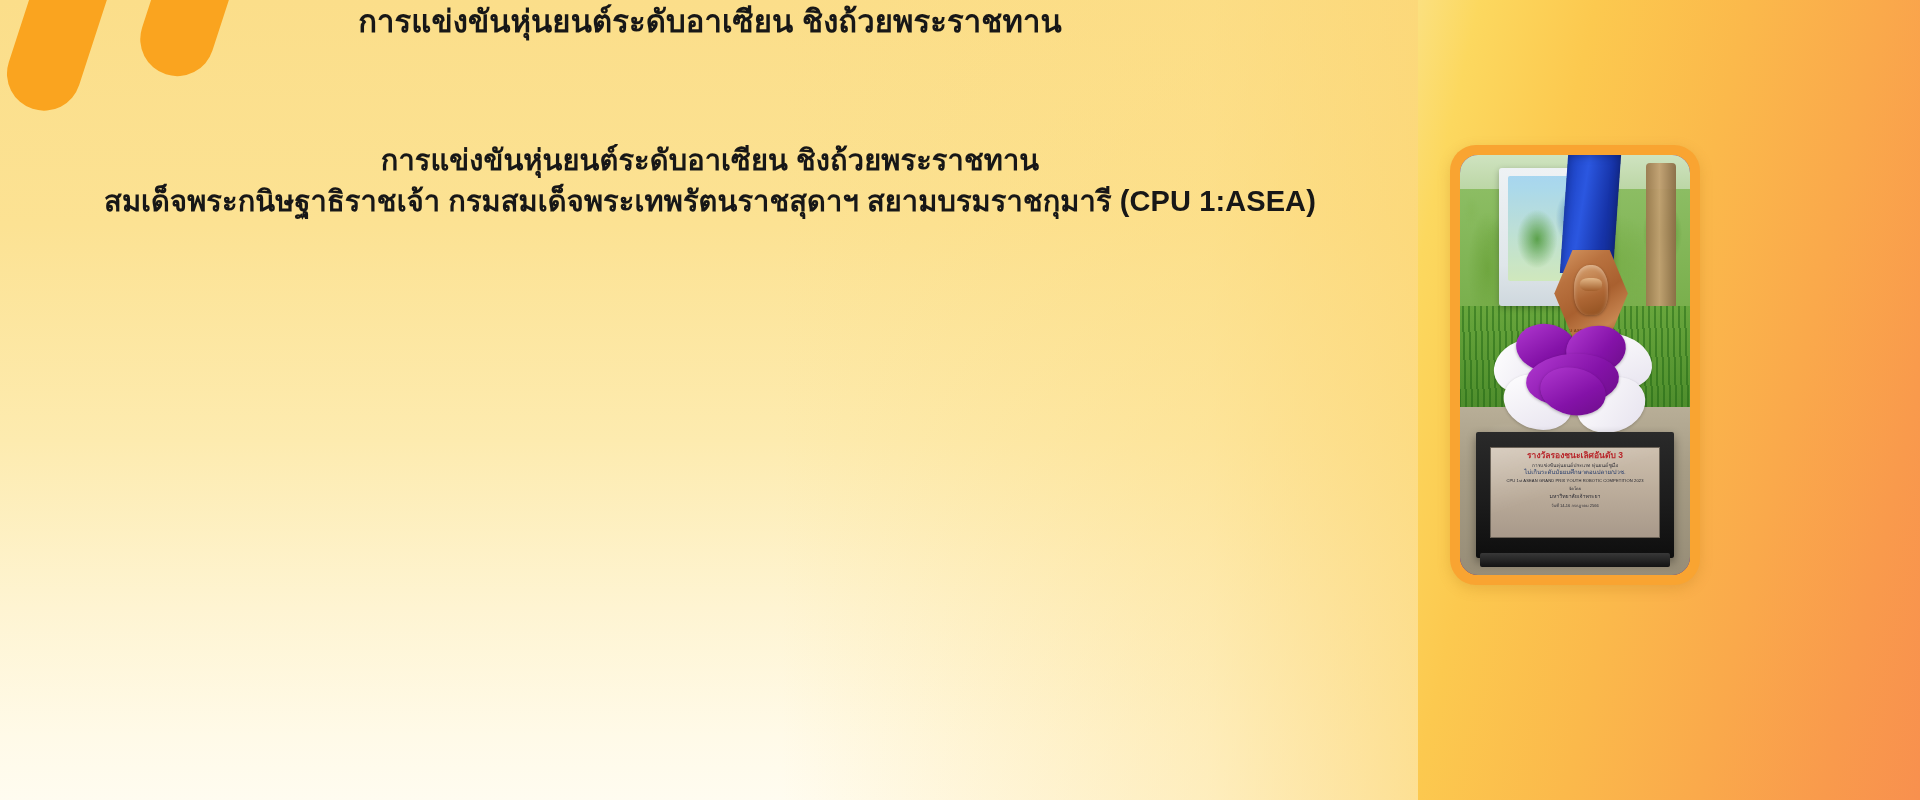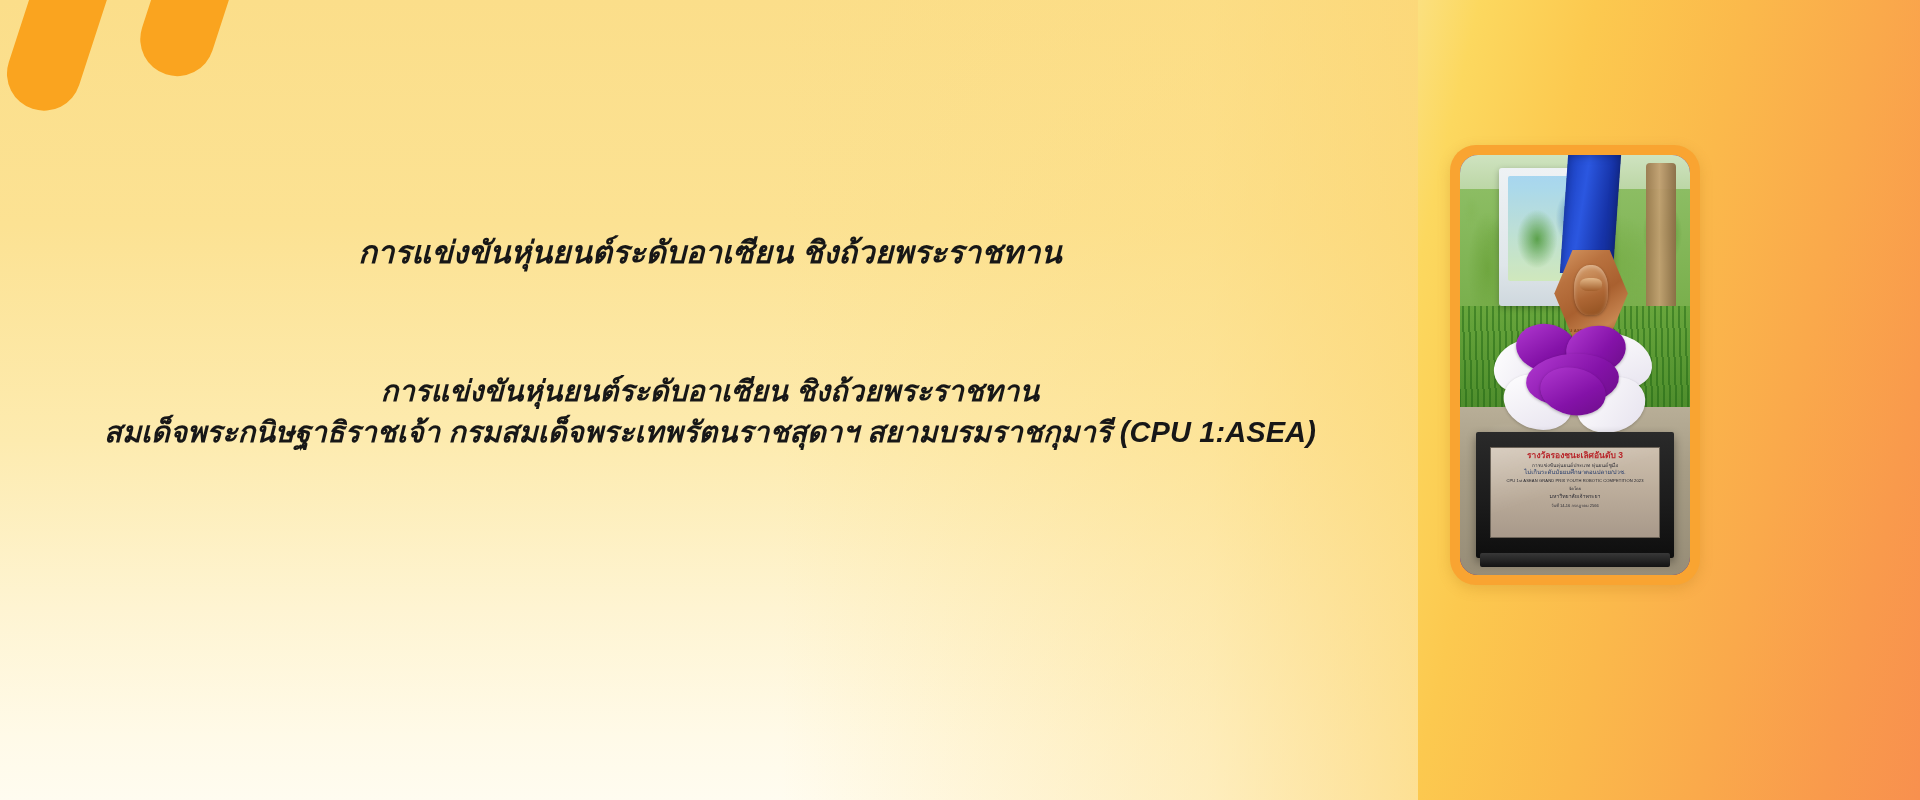--- a/index.html
+++ b/index.html
@@ -97,22 +97,20 @@
   
   .content {
     position: absolute;
     left: 0;
     top: 0;
     width: 1420px;
     height: 684px;
     display: flex;
     flex-direction: column;
     align-items: center;
-    justify-content: center;
-    font-style: italic;
   }
   .headline {
     text-align: center;
     color: #171717;
     font-weight: bold;
     font-size: 31px;
     line-height: 1.42;
     letter-spacing: 0.1px;
     max-width: 1180px;
     margin: 0;

